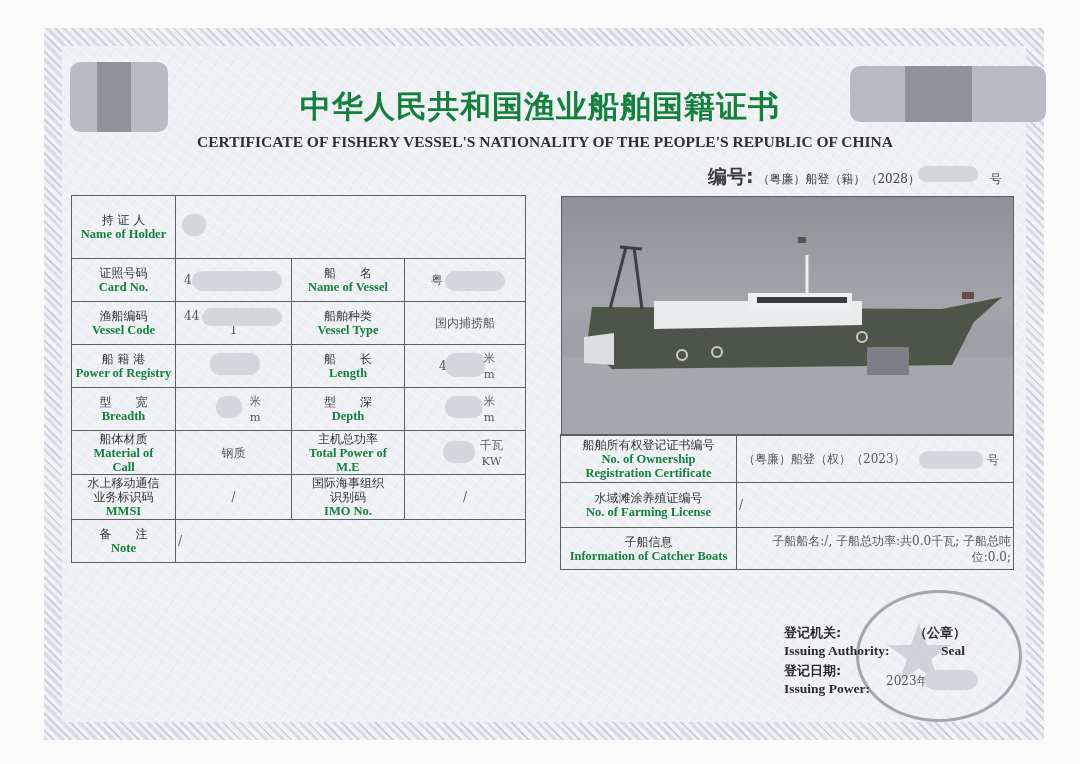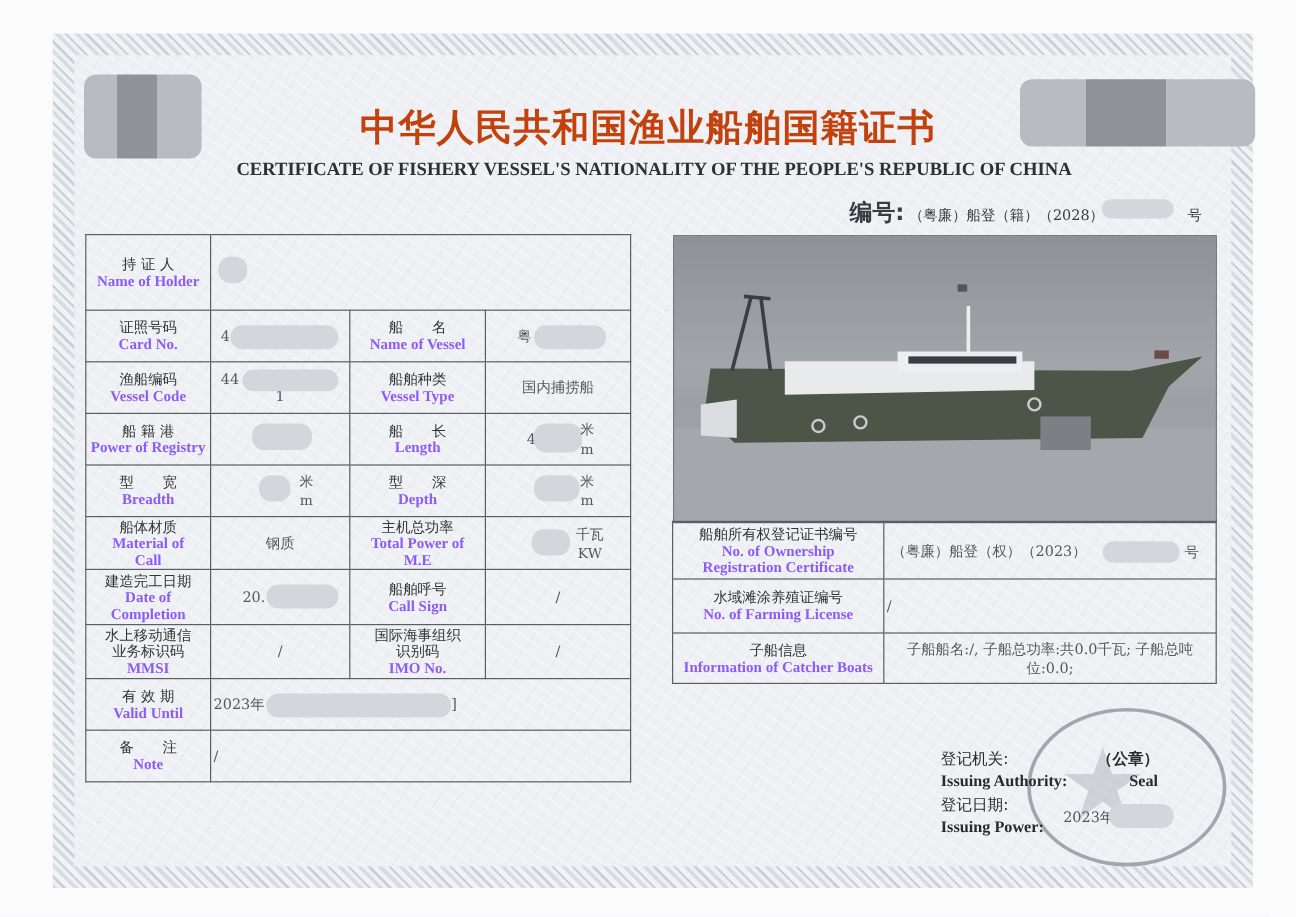--- a/index.html
+++ b/index.html
@@ -3,36 +3,36 @@
 <meta charset="utf-8">
 <style>
   html,body{margin:0;padding:0;}
   body{width:1080px;height:764px;background:#fbfbfc;position:relative;overflow:hidden;font-family:"DejaVu Serif","Liberation Serif",serif;color:#2a2a2e;}
   .paper{position:absolute;left:44px;top:28px;width:1000px;height:712px;background:#eef0f4;
     background-image:repeating-linear-gradient(35deg,rgba(255,255,255,.25) 0 2px,rgba(0,0,0,0) 2px 9px),repeating-linear-gradient(-55deg,rgba(200,205,215,.18) 0 1px,rgba(0,0,0,0) 1px 13px);}
   .border{position:absolute;left:44px;top:28px;width:1000px;height:712px;box-sizing:border-box;border:18px solid transparent;
     border-image:repeating-linear-gradient(45deg,#d6d9e0 0 3px,#eef0f4 3px 6px,#c9cdd6 6px 8px,#f2f3f6 8px 12px) 18;opacity:.9;}
   .redact{position:absolute;background:#d4d6db;border-radius:10px;}
   .redact.dark{background:linear-gradient(90deg,#b8bbc1 0 28%,#8f9399 28% 62%,#b8bbc1 62% 100%);}
-  .title-cn{position:absolute;left:0;width:1080px;top:86px;text-align:center;font-family:"DejaVu Sans","Liberation Sans",sans-serif;font-weight:bold;font-size:31px;letter-spacing:1px;color:#c2410c;}
+  .title-cn{position:absolute;left:0;width:1080px;top:86px;text-align:center;font-family:"DejaVu Sans","Liberation Sans",sans-serif;font-weight:bold;font-size:31px;letter-spacing:1px;color:#15803d;}
   .title-en{position:absolute;left:0;width:1090px;top:133px;text-align:center;font-family:"Liberation Serif",serif;font-weight:bold;font-size:15.5px;color:#2f2f34;}
   .cert-no{position:absolute;left:708px;top:164px;font-size:12px;color:#3a3a40;}
   .cert-no b{font-family:"DejaVu Sans",sans-serif;font-size:19px;}
   table{border-collapse:collapse;position:absolute;table-layout:fixed;}
   td{border:1px solid #5c5e66;text-align:center;vertical-align:middle;padding:0 2px;font-size:12px;line-height:14px;}
   .lbl .cn{font-family:"DejaVu Sans",sans-serif;font-size:12px;color:#333;}
-  .lbl .en{font-family:"Liberation Serif",serif;font-weight:bold;font-size:12.5px;color:#8b5cf6;}
+  .lbl .en{font-family:"Liberation Serif",serif;font-weight:bold;font-size:12.5px;color:#15803d;}
   .val{font-size:12px;color:#55575d;position:relative;}
   .left-table{left:71px;top:195px;width:454px;}
   .right-table{left:560px;top:434px;width:453px;}
   .photo{position:absolute;left:561px;top:196px;width:451px;height:238px;border:1px solid #5c5e66;overflow:hidden;
     background:linear-gradient(180deg,#8e9196 0%,#a2a5a9 45%,#9c9fa3 60%,#a8abaf 100%);}
   .seal{position:absolute;left:856px;top:590px;width:160px;height:126px;border:3px solid #8a8d98;border-radius:50%;opacity:.75;}
   .issue{position:absolute;left:784px;font-size:13px;}
-  .issue .cn{font-family:"DejaVu Sans",sans-serif;}
+  .issue .cn{font-family:"DejaVu Sans",sans-serif;font-weight:bold;}
   .issue .en{font-family:"Liberation Serif",serif;font-weight:bold;font-size:13.5px;}
   .unit{position:absolute;right:30px;font-size:11.5px;color:#55575d;line-height:16px;text-align:center;}
 </style>
 </head>
 <body>
 
 <div class="paper"></div>
 <div class="border"></div>
 
 <div class="redact dark" style="left:70px;top:62px;width:98px;height:70px;"></div>
@@ -152,53 +152,33 @@
           <div class="en">M.E</div>
         </td>
     <td class="val">
           <span class="redact" style="position:absolute;left:38px;top:10px;width:32px;height:22px;"></span>
           <div class="unit" style="top:6px;right:22px">
             <div>千瓦</div>
             <div>KW</div>
           </div>
         </td>
   </tr>
-  <tr style="height:46px">
-    <td class="lbl">
-          <div class="cn">建造完工日期</div>
-          <div class="en">Date of</div>
-          <div class="en">Completion</div>
-        </td>
-    <td class="val" style="text-align:left"><span style="padding-left:24px">20.</span><span class="redact" style="position:absolute;left:46px;top:12px;width:60px;height:20px;"></span></td>
-    <td class="lbl">
-          <div class="cn">船舶呼号</div>
-          <div class="en">Call Sign</div>
-        </td>
-    <td class="val">/</td>
-  </tr>
   <tr style="height:45px">
     <td class="lbl">
           <div class="cn">水上移动通信</div>
           <div class="cn">业务标识码</div>
           <div class="en">MMSI</div>
         </td>
     <td class="val">/</td>
     <td class="lbl">
           <div class="cn">国际海事组织</div>
           <div class="cn">识别码</div>
           <div class="en">IMO No.</div>
         </td>
     <td class="val">/</td>
-  </tr>
-  <tr style="height:43px">
-    <td class="lbl">
-          <div class="cn">有 效 期</div>
-          <div class="en">Valid Until</div>
-        </td>
-    <td colspan="3" class="val" style="text-align:left"><span>2023年</span><span class="redact" style="position:absolute;left:46px;top:12px;width:154px;height:20px;"></span><span style="position:absolute;left:200px;top:14px">]</span></td>
   </tr>
   <tr style="height:43px">
     <td class="lbl">
           <div class="cn">备　　注</div>
           <div class="en">Note</div>
         </td>
     <td colspan="3" class="val" style="text-align:left">/</td>
   </tr>
 </tbody>
   </table>
@@ -243,21 +223,21 @@
           <div class="cn">水域滩涂养殖证编号</div>
           <div class="en">No. of Farming License</div>
         </td>
     <td class="val" style="text-align:left">/</td>
   </tr>
   <tr style="height:42px">
     <td class="lbl">
           <div class="cn">子船信息</div>
           <div class="en">Information of Catcher Boats</div>
         </td>
-    <td class="val" style="text-align:center;line-height:16px">子船船名:/, 子船总功率:共0.0千瓦; 子船总吨位:0.0;</td>
+    <td class="val" style="text-align:right;line-height:16px">子船船名:/, 子船总功率:共0.0千瓦; 子船总吨位:0.0;</td>
   </tr>
 </tbody>
   </table>
 
 <div class="seal">
   <svg width="154" height="120" viewBox="0 0 154 120">
       <polygon points="60,30 68,52 92,52 72,66 80,90 60,75 40,90 48,66 28,52 52,52" fill="#9a9da8" opacity=".5"></polygon>
     </svg>
 </div>
 <div class="issue" style="top:624px"><span class="cn">登记机关:</span><span class="cn" style="position:absolute;left:130px;width:80px;font-weight:bold">（公章）</span></div>

